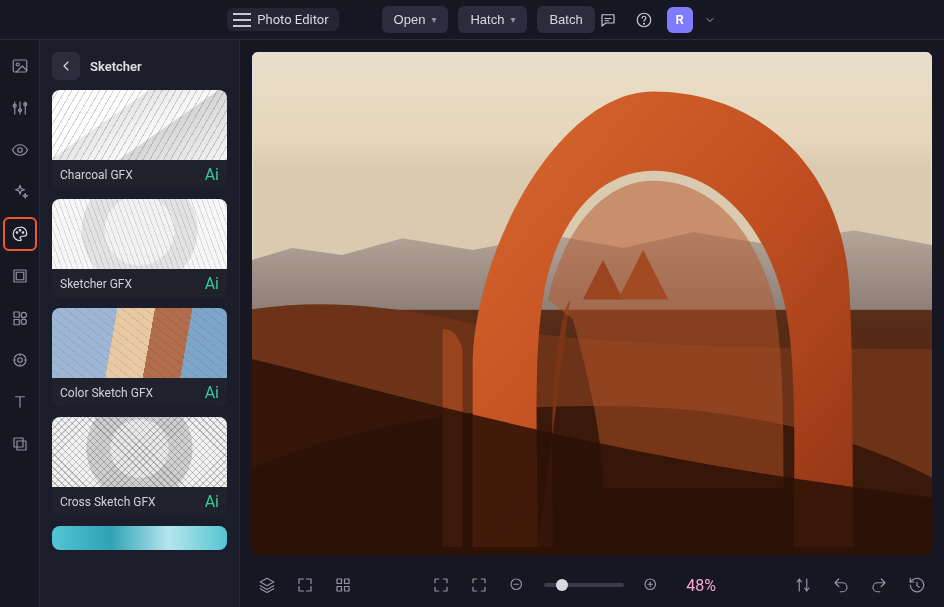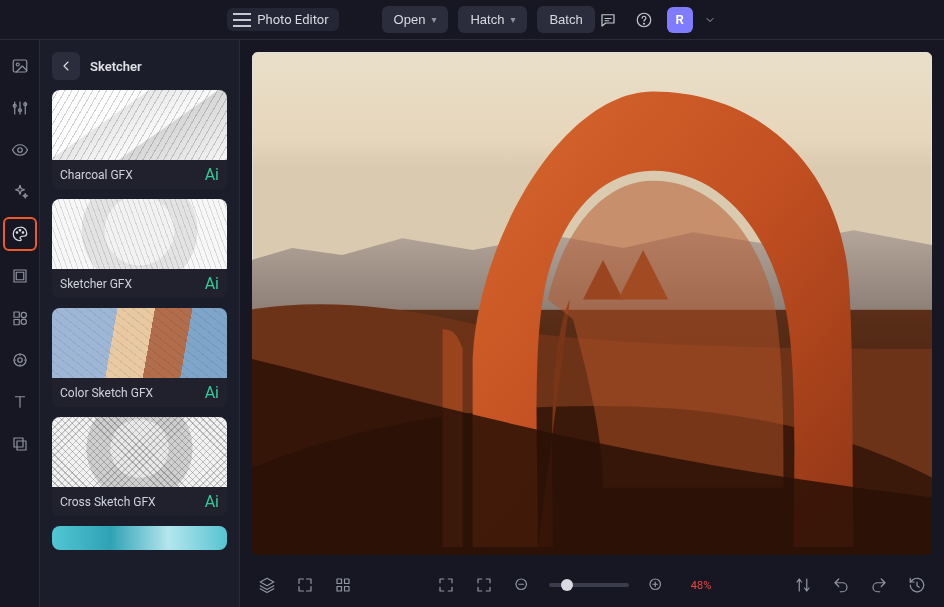--- a/index.html
+++ b/index.html
@@ -56,21 +56,21 @@
 
   
   .canvas-area { flex: 1; display: flex; flex-direction: column; }
   .canvas { flex: 1; margin: 12px 12px 8px 12px; border-radius: 6px; overflow: hidden; background: #121320; position: relative; }
   .canvas-img { width: 100%; height: 100%; }
   .bottombar { height: 44px; display: flex; align-items: center; justify-content: space-between; padding: 0 16px; }
   .bb-group { display: flex; align-items: center; gap: 16px; }
   .bb-icon { color: #9295a3; cursor: pointer; display:flex; align-items:center; justify-content:center; width:22px; height:22px; }
   .zoom-slider { width: 80px; height: 4px; background: #3a3c4c; border-radius: 2px; position: relative; }
   .zoom-thumb { position: absolute; top: -4px; left: 12px; width: 12px; height: 12px; background: #d9dae2; border-radius: 50%; }
-  .zoom-val { font-size: 11px; color: #ef4444; margin-left: 8px; }
+  .zoom-val { font-size: 16px; color: #f9a8d4; margin-left: 8px; }
 
   svg { stroke: currentColor; fill: none; stroke-width: 1.6; stroke-linecap: round; stroke-linejoin: round; }
 </style>
 </head>
 <body>
 
 <div class="topbar">
   <div class="topbar-left">
     <div class="hamburger">
         <span></span>

